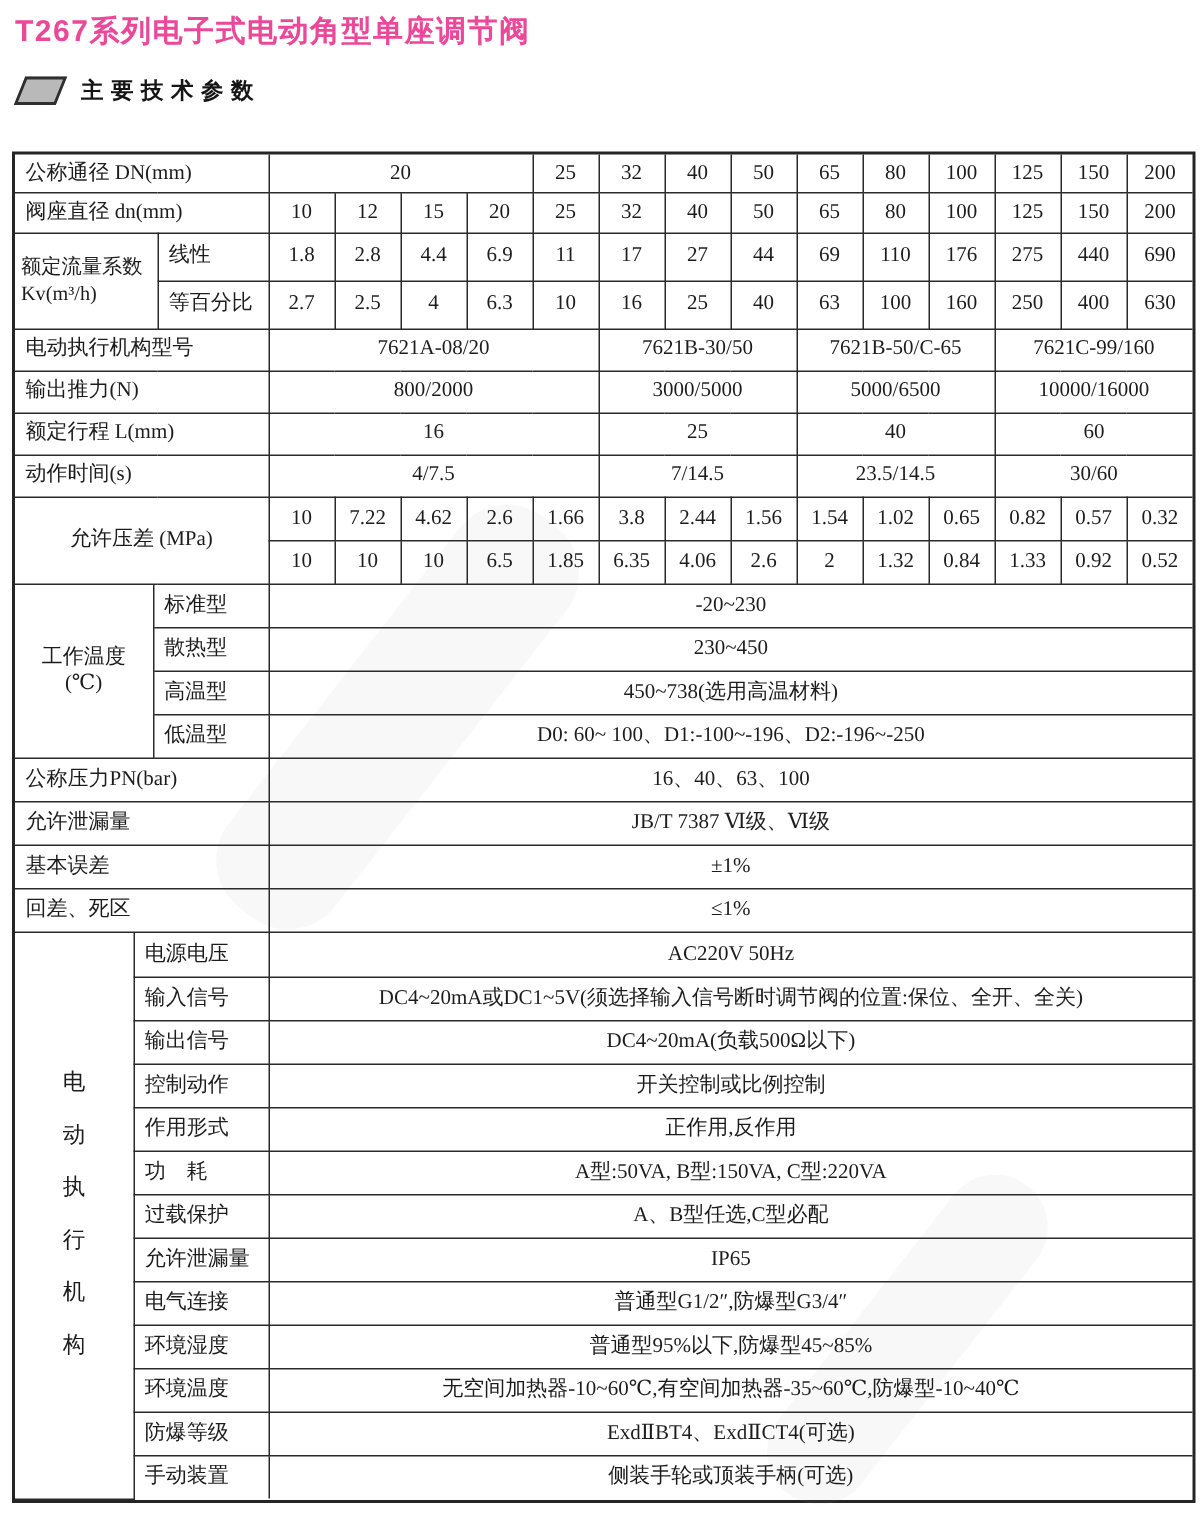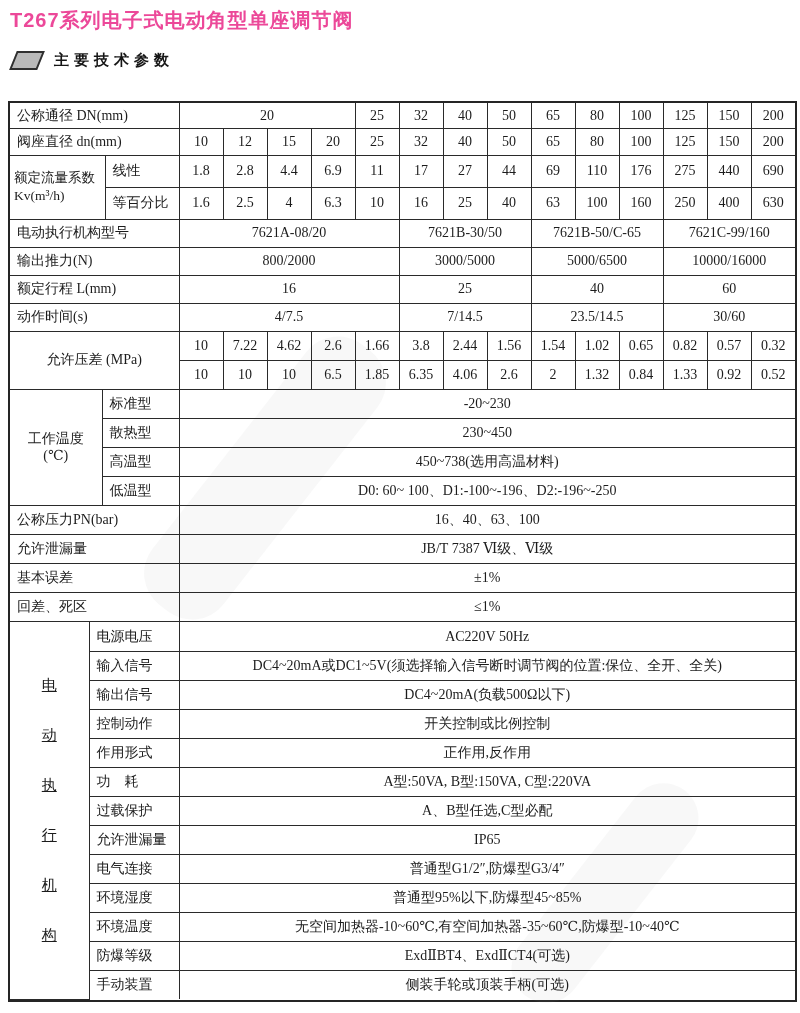--- a/index.html
+++ b/index.html
@@ -38,21 +38,21 @@
     font-size:14px;text-align:center;padding:1px 2px;
     overflow:hidden;line-height:1.25;
   }
   td:last-child{border-right:none;}
   tr.lastrow td{border-bottom:none;}
   td.lab{text-align:left;padding-left:7px;}
   td.cent{text-align:center;}
   td.kvlab{font-size:13.5px;line-height:1.3;padding-left:4px;padding-right:0;}
   .vert-label{
     display:inline-block;width:17px;white-space:normal;word-break:break-all;
-    font-size:15px;line-height:50px;letter-spacing:0;text-decoration:underline;
+    font-size:15px;line-height:35px;letter-spacing:0;
   }
   tr.h25{height:25px}tr.h27{height:27px}tr.h32{height:32px}
   tr.h28{height:28px}tr.h29{height:29px}
 </style>
 </head>
 <body>
 
 <div class="doc-title">T267系列电子式电动角型单座调节阀</div>
 
 <div class="subtitle-row">
@@ -128,21 +128,21 @@
       <td>44</td>
       <td>69</td>
       <td>110</td>
       <td>176</td>
       <td>275</td>
       <td>440</td>
       <td>690</td>
     </tr>
     <tr class="h32">
       <td class="lab">等百分比</td>
-      <td>1.6</td>
+      <td>2.7</td>
       <td>2.5</td>
       <td>4</td>
       <td>6.3</td>
       <td>10</td>
       <td>16</td>
       <td>25</td>
       <td>40</td>
       <td>63</td>
       <td>100</td>
       <td>160</td>

